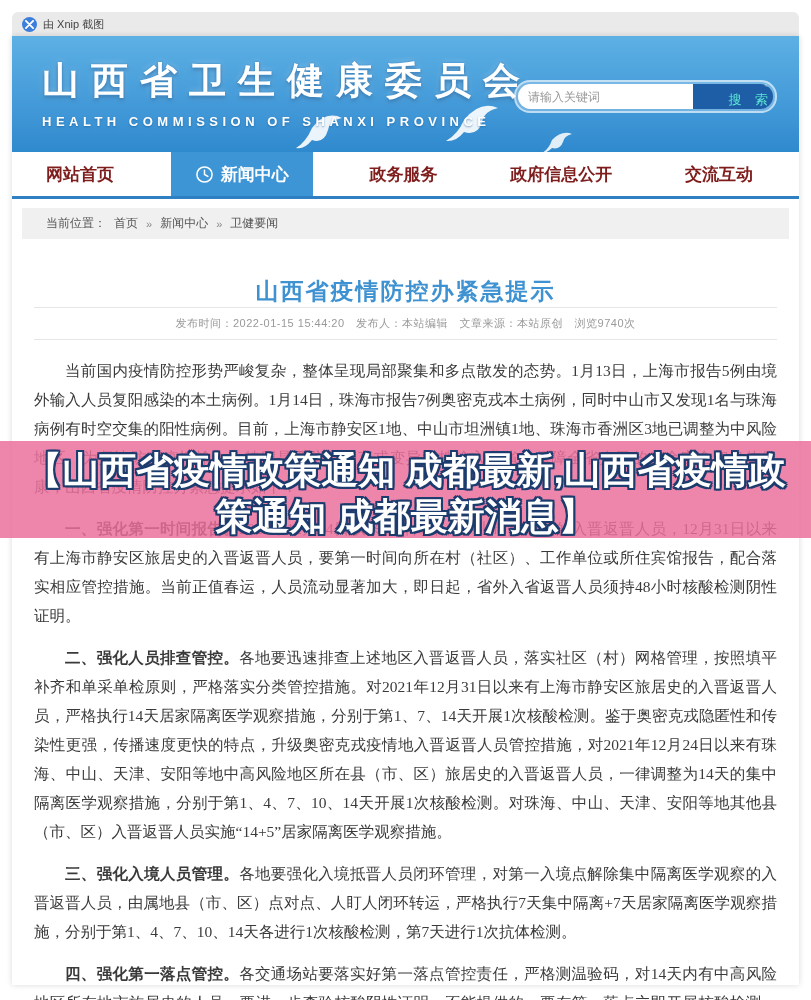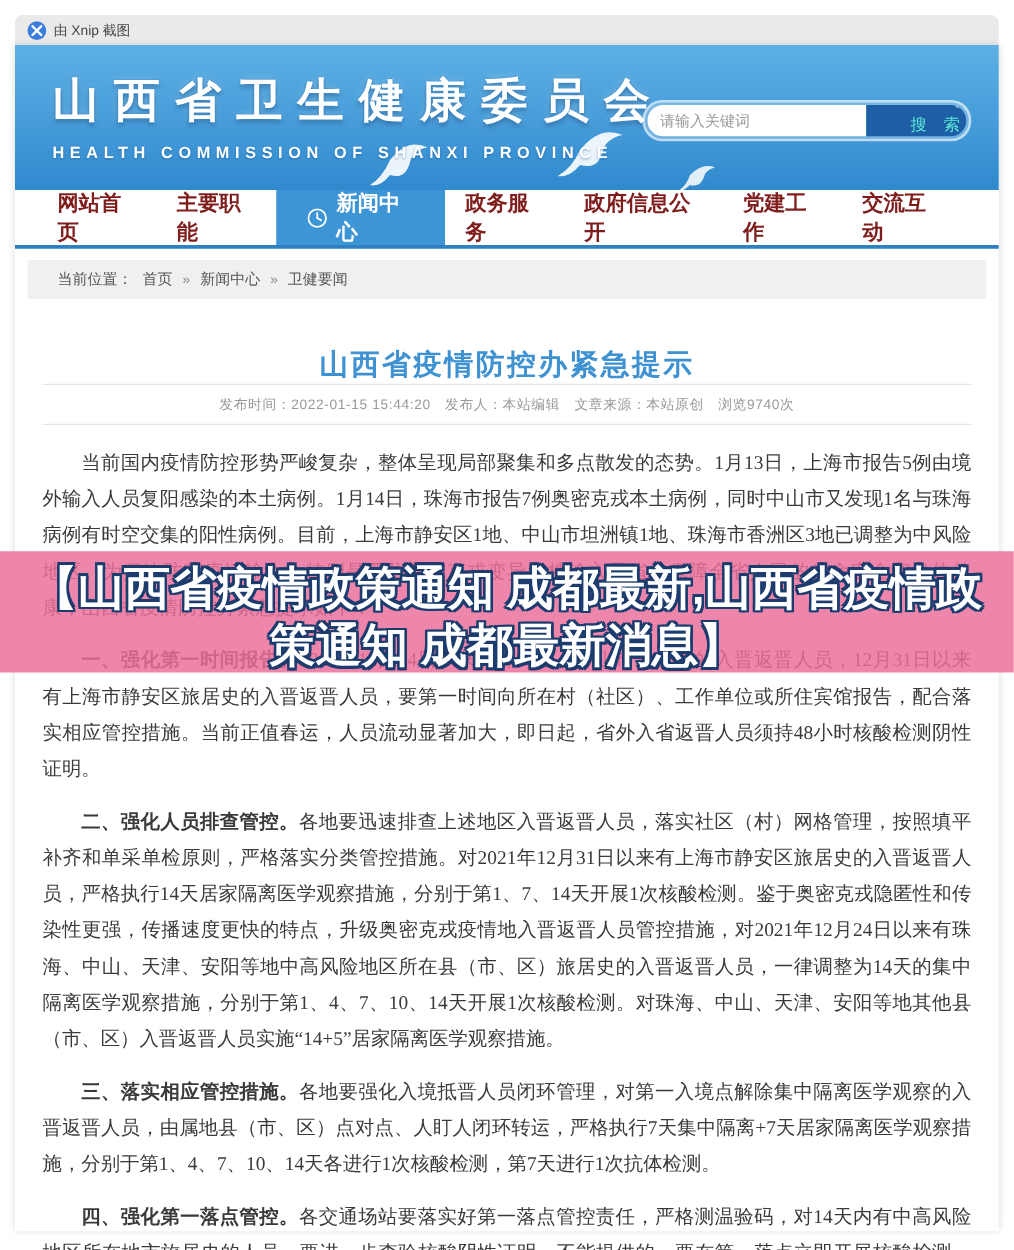--- a/index.html
+++ b/index.html
@@ -104,38 +104,32 @@
         </svg>
         <span>搜 索</span>
       </button>
     </div>
   </div>
 
   <div class="nav">
     <a class="nav-item">
       <span>网站首页</span>
     </a>
-    <a class="nav-item">
-      <span>主要职能</span>
-    </a>
     <a class="nav-item active">
       <svg width="19" height="19" viewBox="0 0 20 20">
         <circle cx="10" cy="10" r="8" fill="none" stroke="#fff" stroke-width="1.6"></circle>
         <path d="M10 5.5 L10 10 L13.5 12" fill="none" stroke="#fff" stroke-width="1.6" stroke-linecap="round"></path>
       </svg>
       <span>新闻中心</span>
     </a>
     <a class="nav-item">
       <span>政务服务</span>
     </a>
     <a class="nav-item">
       <span>政府信息公开</span>
-    </a>
-    <a class="nav-item">
-      <span>党建工作</span>
     </a>
     <a class="nav-item">
       <span>交流互动</span>
     </a>
   </div>
 
   <div class="breadcrumb">
     <span>当前位置：</span>
     <a class="crumb-link">首页</a>
     <span class="crumb-sep">»</span>
@@ -145,21 +139,21 @@
   </div>
 
   <div class="article">
     <h1 class="article-title">山西省疫情防控办紧急提示</h1>
     <div class="article-meta">发布时间：2022-01-15 15:44:20　发布人：本站编辑　文章来源：本站原创　浏览9740次</div>
 
     <div class="article-body">
       <p><b class="para-lead"></b><span>当前国内疫情防控形势严峻复杂，整体呈现局部聚集和多点散发的态势。1月13日，上海市报告5例由境外输入人员复阳感染的本土病例。1月14日，珠海市报告7例奥密克戎本土病例，同时中山市又发现1名与珠海病例有时空交集的阳性病例。目前，上海市静安区1地、中山市坦洲镇1地、珠海市香洲区3地已调整为中风险地区。为坚决防范疫情输入，特别是严防奥密克戎变异毒株输入我省，保障全省人民的生命安全和身体健康，山西省疫情防控办紧急提示如下：</span></p>
       <p><b class="para-lead">一、强化第一时间报告。</b><span>2021年12月24日以来有珠海市、中山市旅居史的入晋返晋人员，12月31日以来有上海市静安区旅居史的入晋返晋人员，要第一时间向所在村（社区）、工作单位或所住宾馆报告，配合落实相应管控措施。当前正值春运，人员流动显著加大，即日起，省外入省返晋人员须持48小时核酸检测阴性证明。</span></p>
       <p><b class="para-lead">二、强化人员排查管控。</b><span>各地要迅速排查上述地区入晋返晋人员，落实社区（村）网格管理，按照填平补齐和单采单检原则，严格落实分类管控措施。对2021年12月31日以来有上海市静安区旅居史的入晋返晋人员，严格执行14天居家隔离医学观察措施，分别于第1、7、14天开展1次核酸检测。鉴于奥密克戎隐匿性和传染性更强，传播速度更快的特点，升级奥密克戎疫情地入晋返晋人员管控措施，对2021年12月24日以来有珠海、中山、天津、安阳等地中高风险地区所在县（市、区）旅居史的入晋返晋人员，一律调整为14天的集中隔离医学观察措施，分别于第1、4、7、10、14天开展1次核酸检测。对珠海、中山、天津、安阳等地其他县（市、区）入晋返晋人员实施“14+5”居家隔离医学观察措施。</span></p>
-      <p><b class="para-lead">三、落实相应管控措施。</b><span>各地要强化入境抵晋人员闭环管理，对第一入境点解除集中隔离医学观察的入晋返晋人员，由属地县（市、区）点对点、人盯人闭环转运，严格执行7天集中隔离+7天居家隔离医学观察措施，分别于第1、4、7、10、14天各进行1次核酸检测，第7天进行1次抗体检测。</span></p>
+      <p><b class="para-lead">三、强化入境人员管理。</b><span>各地要强化入境抵晋人员闭环管理，对第一入境点解除集中隔离医学观察的入晋返晋人员，由属地县（市、区）点对点、人盯人闭环转运，严格执行7天集中隔离+7天居家隔离医学观察措施，分别于第1、4、7、10、14天各进行1次核酸检测，第7天进行1次抗体检测。</span></p>
       <p><b class="para-lead">四、强化第一落点管控。</b><span>各交通场站要落实好第一落点管控责任，严格测温验码，对14天内有中高风险地区所在地市旅居史的人员，要进一步查验核酸阴性证明，不能提供的，要在第一落点立即开展核酸检测，并做好信息登记和报告，落实相应管控措施。</span></p>
 
     </div>
 
   </div>
 </div>
 
 <div class="overlay-band"></div>
 <div class="overlay-caption">
   <div>【山西省疫情政策通知 成都最新,山西省疫情政</div>

